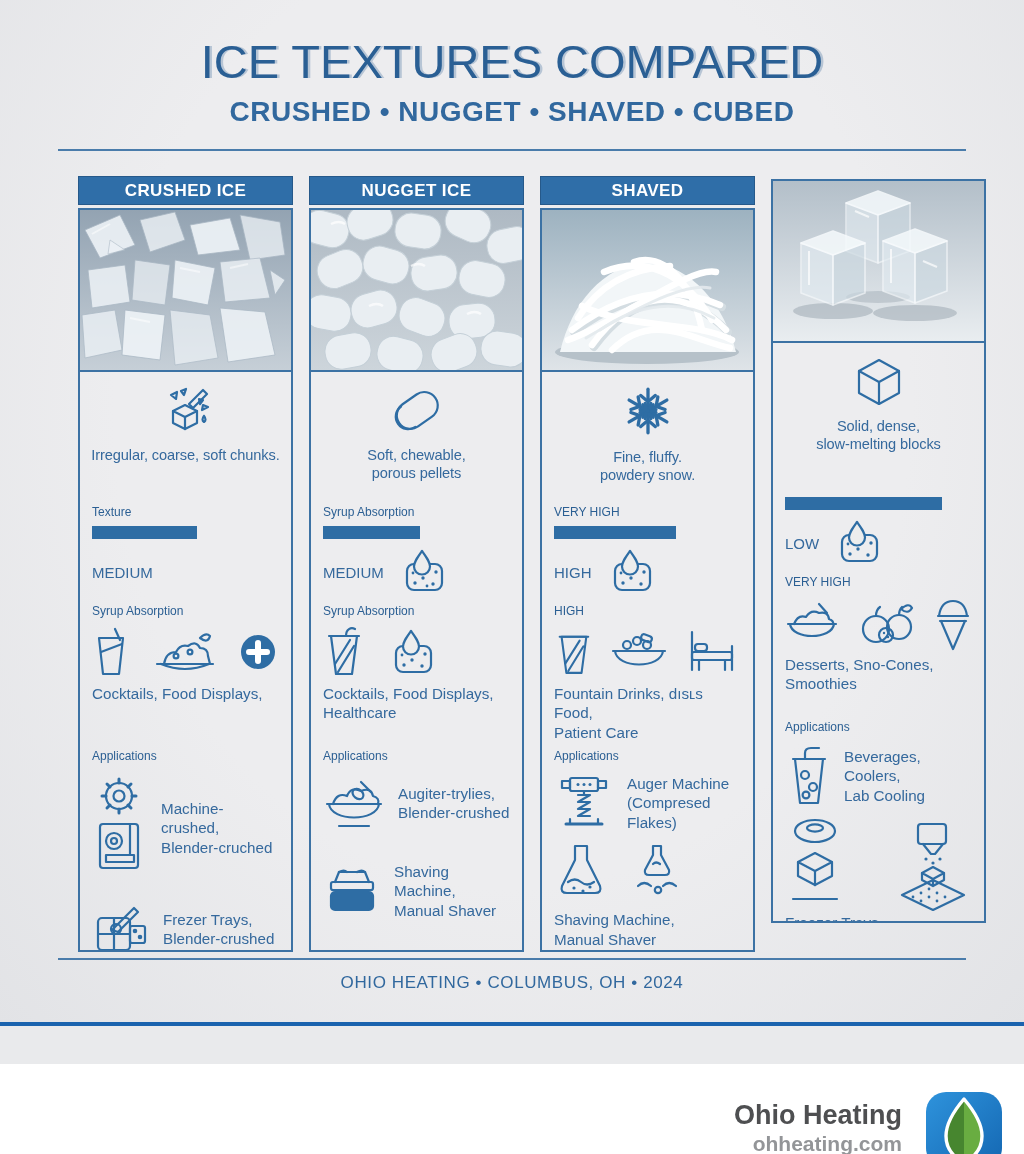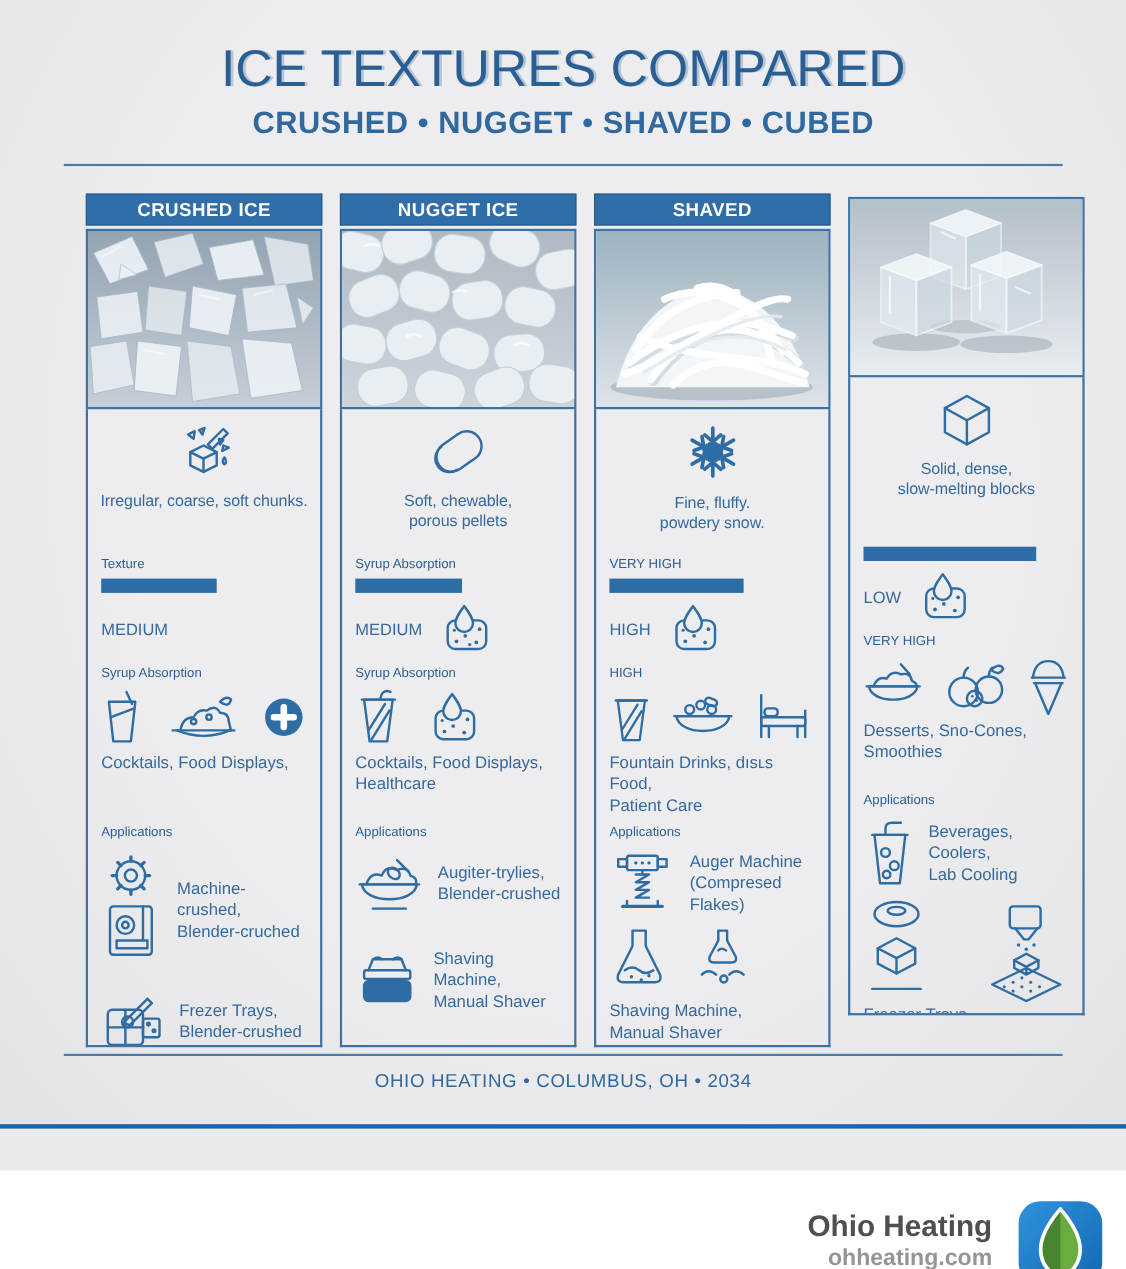--- a/index.html
+++ b/index.html
@@ -697,21 +697,21 @@
             </g>
               </svg>
           </span>
         </div>
       </div>
     </section>
 
   </div>
 
   <div class="rule bottom-rule"></div>
-  <div class="footer-line">OHIO HEATING • COLUMBUS, OH • 2034</div>
+  <div class="footer-line">OHIO HEATING • COLUMBUS, OH • 2024</div>
 </div>
 
 <div class="blue-strip"></div>
 
 <div class="brand-band">
   <div class="brand-text">
     <div class="brand-name">Ohio Heating</div>
     <div class="brand-site">ohheating.com</div>
   </div>
   <div class="brand-logo">

